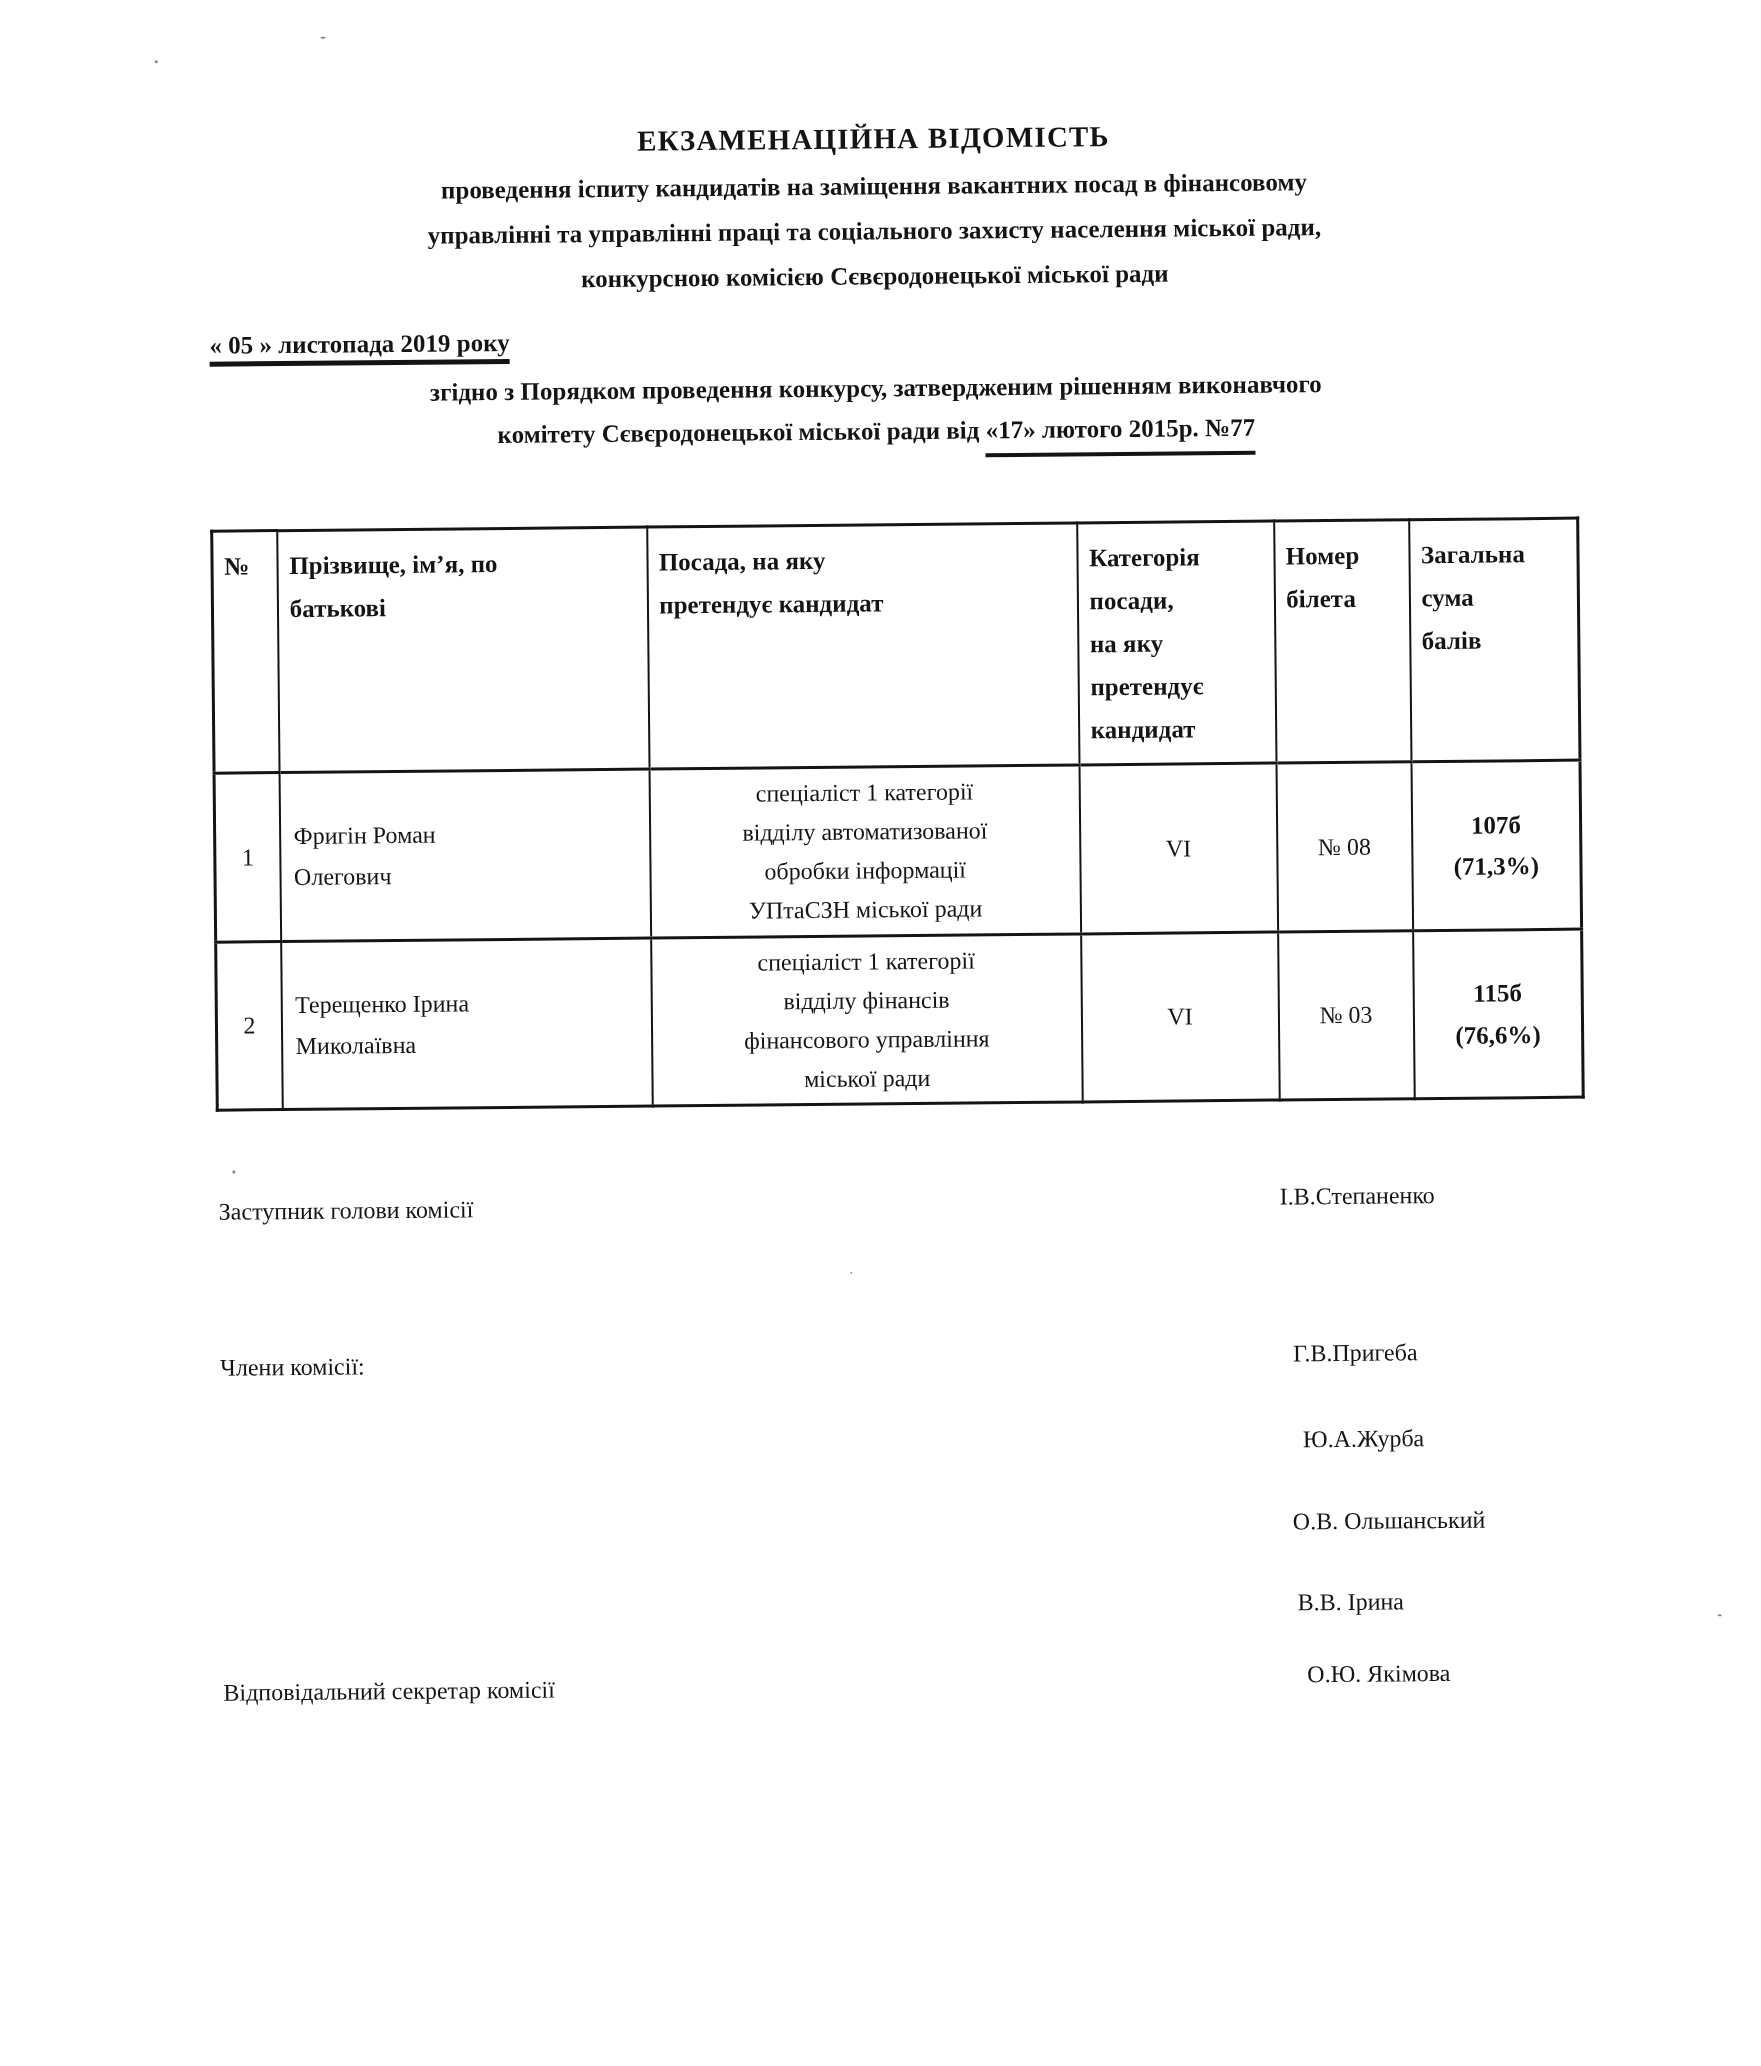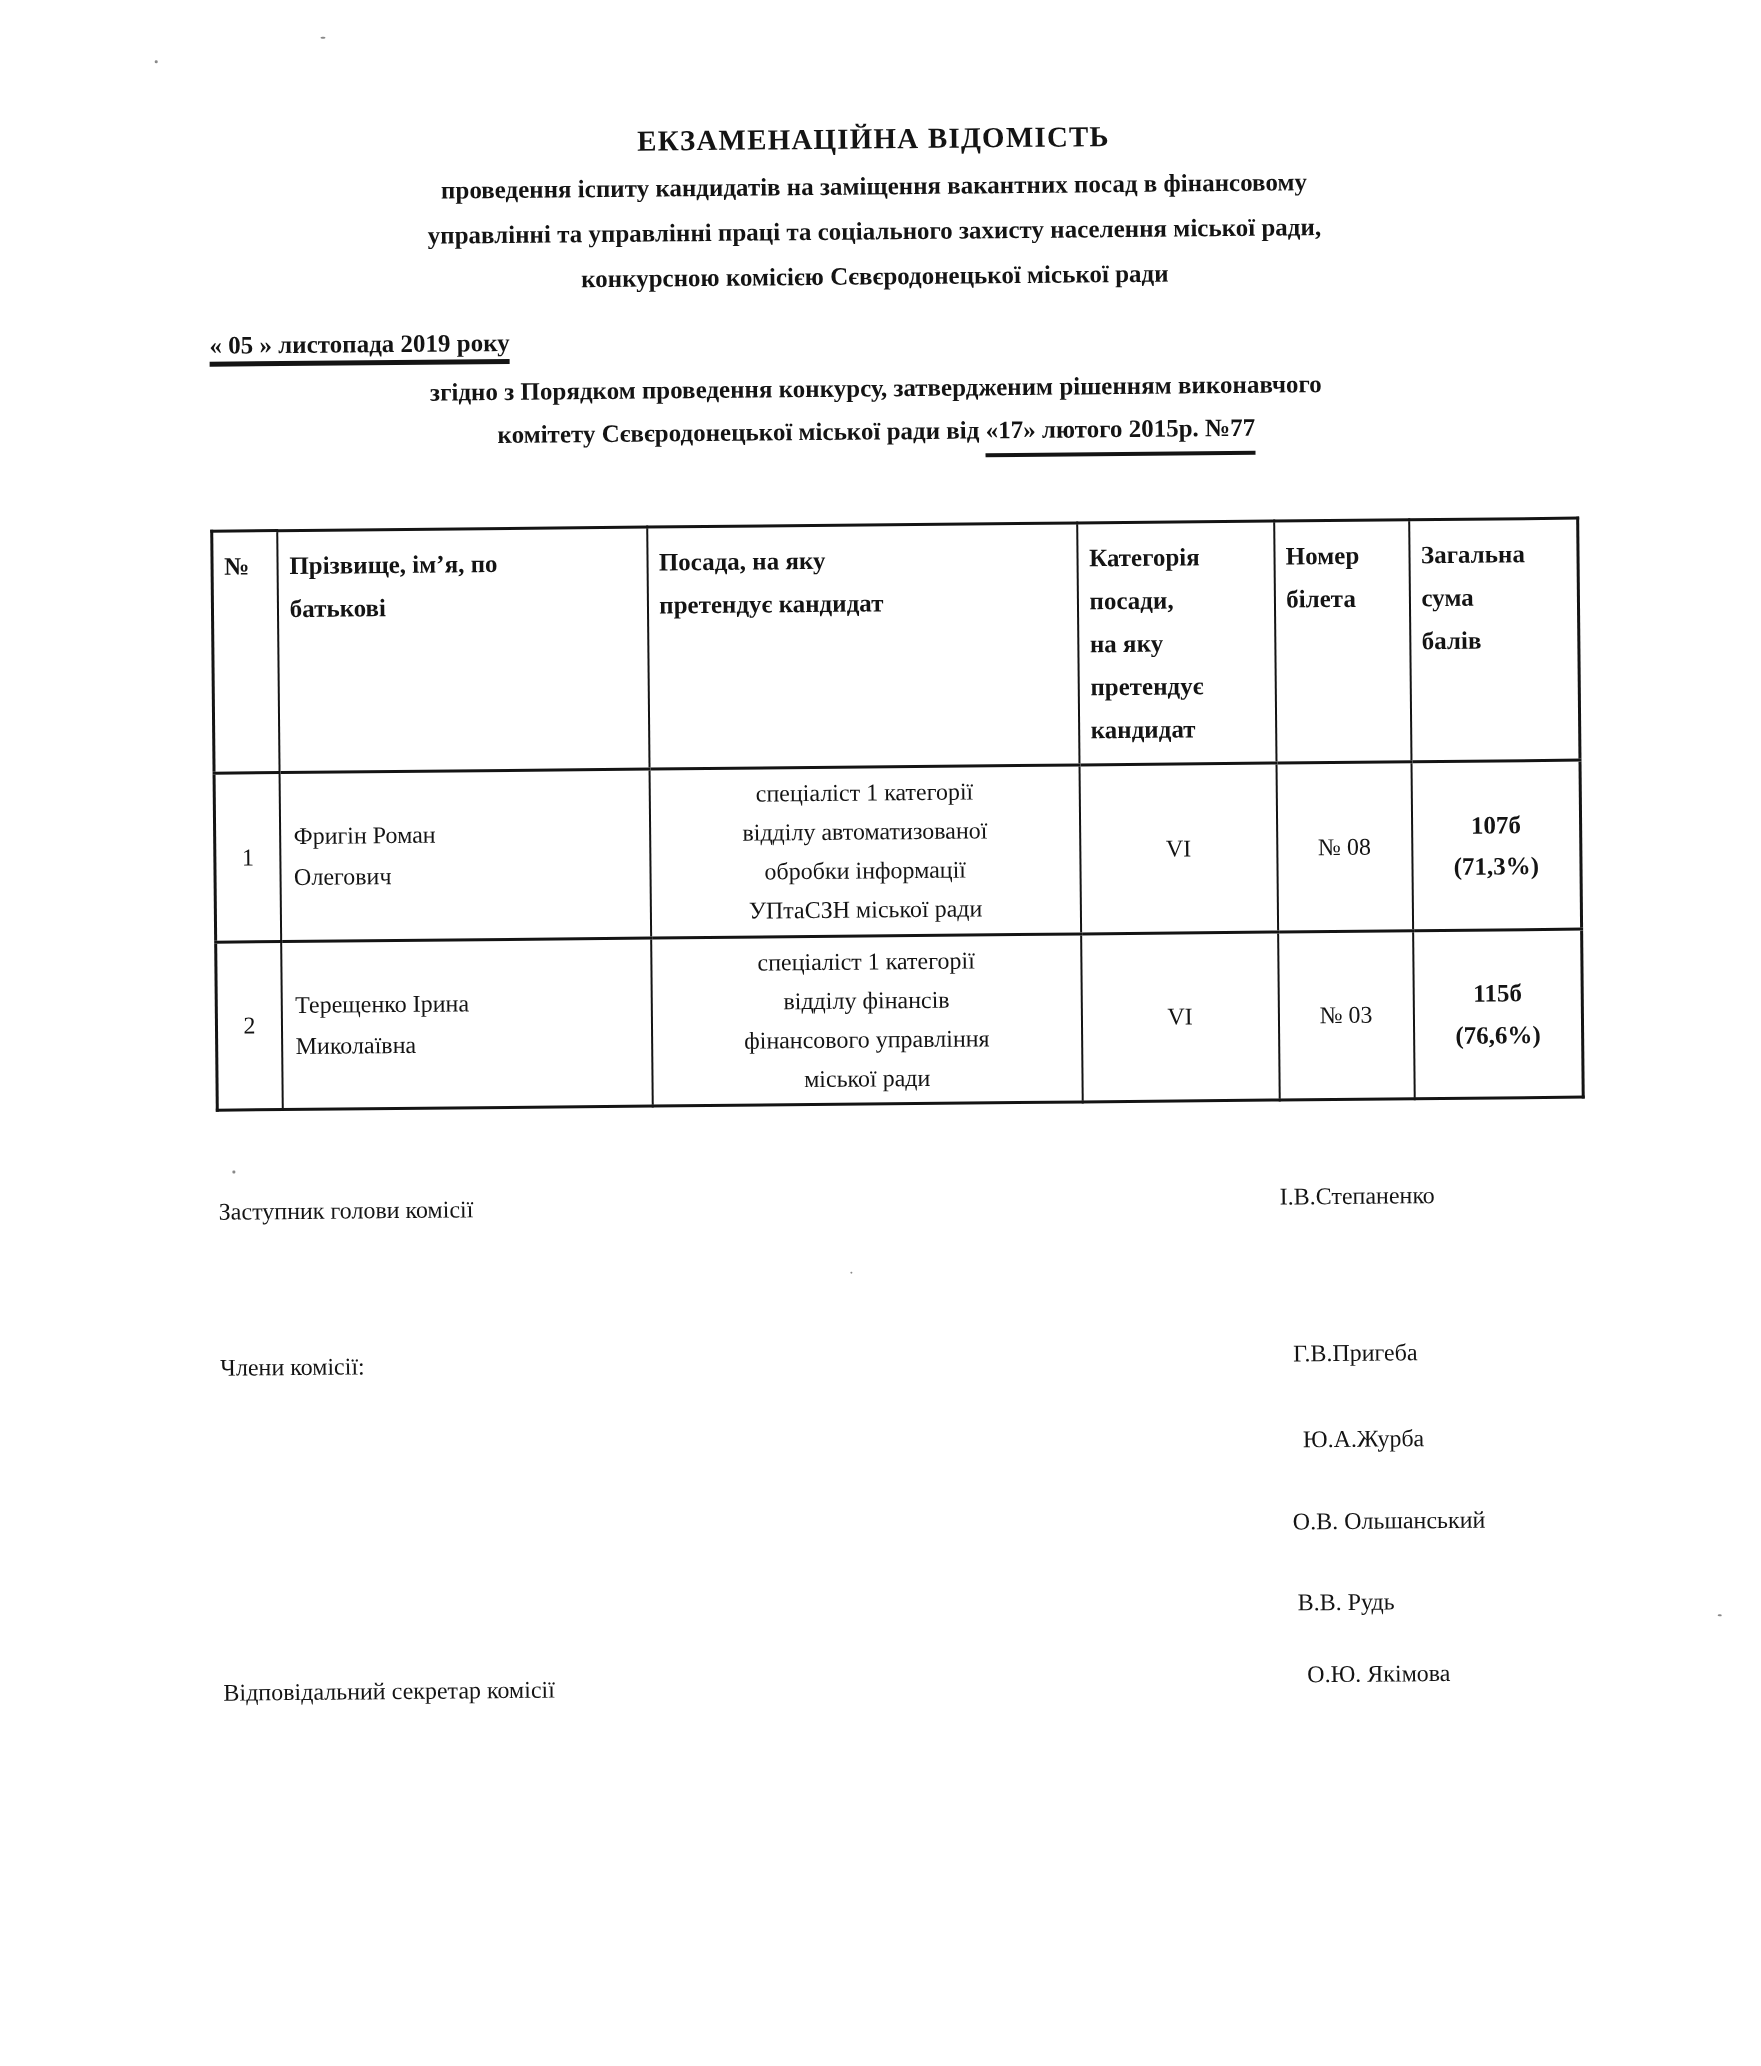--- a/index.html
+++ b/index.html
@@ -188,21 +188,21 @@
     </tbody>
   </table>
 
   <div class="sig" style="left:216px;  top:1192px;">Заступник голови комісії</div>
   <div class="sig" style="left:1277px; top:1187px;">І.В.Степаненко</div>
 
   <div class="sig" style="left:216px;  top:1348px;">Члени  комісії:</div>
   <div class="sig" style="left:1289px; top:1344px;">Г.В.Пригеба</div>
   <div class="sig" style="left:1298px; top:1430px;">Ю.А.Журба</div>
   <div class="sig" style="left:1287px; top:1512px;">О.В. Ольшанський</div>
-  <div class="sig" style="left:1291px; top:1593px;">В.В. Рудь</div>
+  <div class="sig" style="left:1291px; top:1593px;">В.В. Ірина</div>
 
   <div class="sig" style="left:216px;  top:1673px;">Відповідальний секретар комісії</div>
   <div class="sig" style="left:1300px; top:1665px;">О.Ю. Якімова</div>
 
   <div class="speck" style="left:163px;  top:53px;  width:2.9px;  height:2.5px;"></div>
   <div class="speck" style="left:329px;  top:31px;   width:4.5px; height:2.1px;"></div>
   <div class="speck" style="left:230px;  top:1164px; width:2.5px;  height:2.5px;"></div>
   <div class="speck" style="left:847px; top:1271px; width:2.1px;  height:1.7px;"></div>
   <div class="speck" style="left:1711px; top:1622px; width:3.7px;  height:1.7px;"></div>
 

